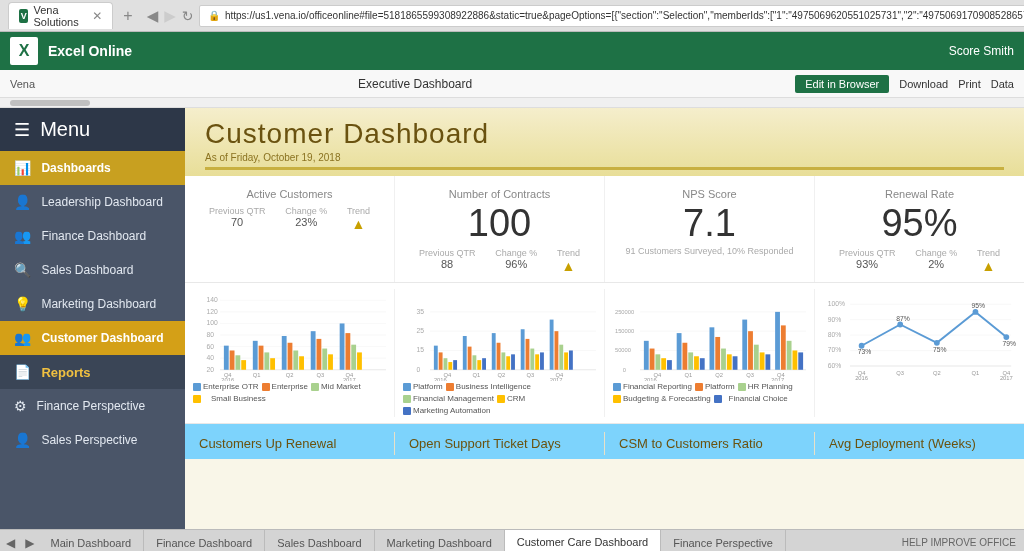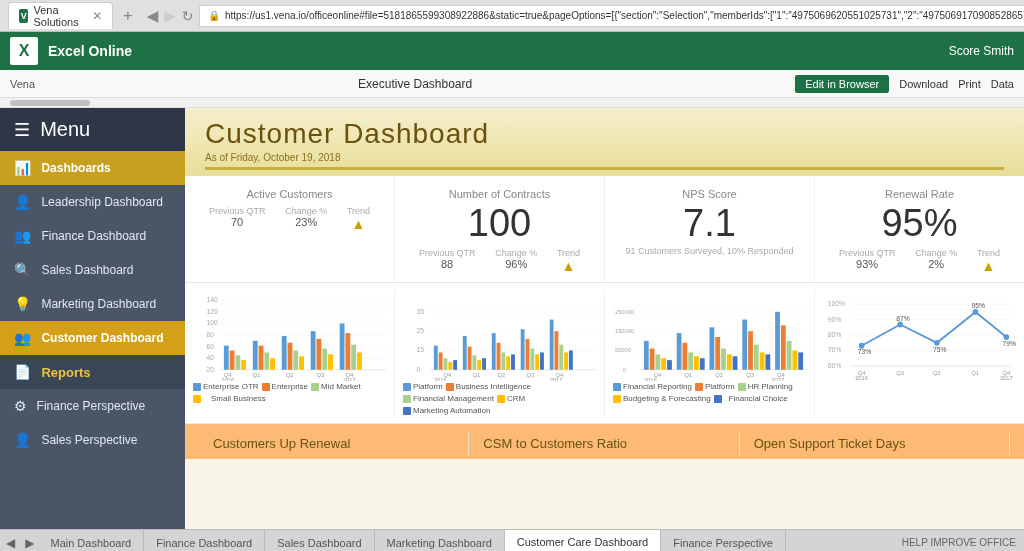--- a/index.html
+++ b/index.html
@@ -422,29 +422,32 @@
           <text x="40" y="90" font-size="6" fill="#999" text-anchor="middle">2016</text>
           <text x="80" y="85" font-size="6" fill="#999" text-anchor="middle">Q3</text>
           <text x="118" y="85" font-size="6" fill="#999" text-anchor="middle">Q2</text>
           <text x="158" y="85" font-size="6" fill="#999" text-anchor="middle">Q1</text>
           <text x="190" y="85" font-size="6" fill="#999" text-anchor="middle">Q4</text>
           <text x="190" y="90" font-size="6" fill="#999" text-anchor="middle">2017</text>
         </svg>
       </div>
     </div>
 
-    <div style="display:flex;background:#fdba74;padding:8px 14px 4px;">
+    <div style="display:flex;background:#7dd3fc;padding:8px 0 4px;">
       <div style="flex:1;padding:4px 14px;border-right:1px solid #e8e0c8;">
         <div style="font-size:13px;color:#6a5210;font-weight:400;">Customers Up Renewal</div>
       </div>
       <div style="flex:1;padding:4px 14px;border-right:1px solid #e8e0c8;">
+        <div style="font-size:13px;color:#6a5210;font-weight:400;">Open Support Ticket Days</div>
+      </div>
+      <div style="flex:1;padding:4px 14px;border-right:1px solid #e8e0c8;">
         <div style="font-size:13px;color:#6a5210;font-weight:400;">CSM to Customers Ratio</div>
       </div>
-      <div style="flex:1;padding:4px 14px;border-right:1px solid #e8e0c8;">
-        <div style="font-size:13px;color:#6a5210;font-weight:400;">Open Support Ticket Days</div>
+      <div style="flex:1;padding:4px 14px;">
+        <div style="font-size:13px;color:#6a5210;font-weight:400;">Avg Deployment (Weeks)</div>
       </div>
     </div>
   </div>
 </div>
 
 <div style="background:#d4d4d4;height:26px;display:flex;align-items:center;border-top:1px solid #bbb;">
   <span style="padding:0 6px;color:#666;cursor:pointer;font-size:12px;">◀</span>
   <span style="padding:0 4px;color:#666;cursor:pointer;font-size:12px;">▶</span>
   <div style="padding:0 12px;height:26px;display:flex;align-items:center;font-size:11px;color:#555;cursor:pointer;background:#d4d4d4;border-right:1px solid #bbb;">
     <span>Main Dashboard</span>

